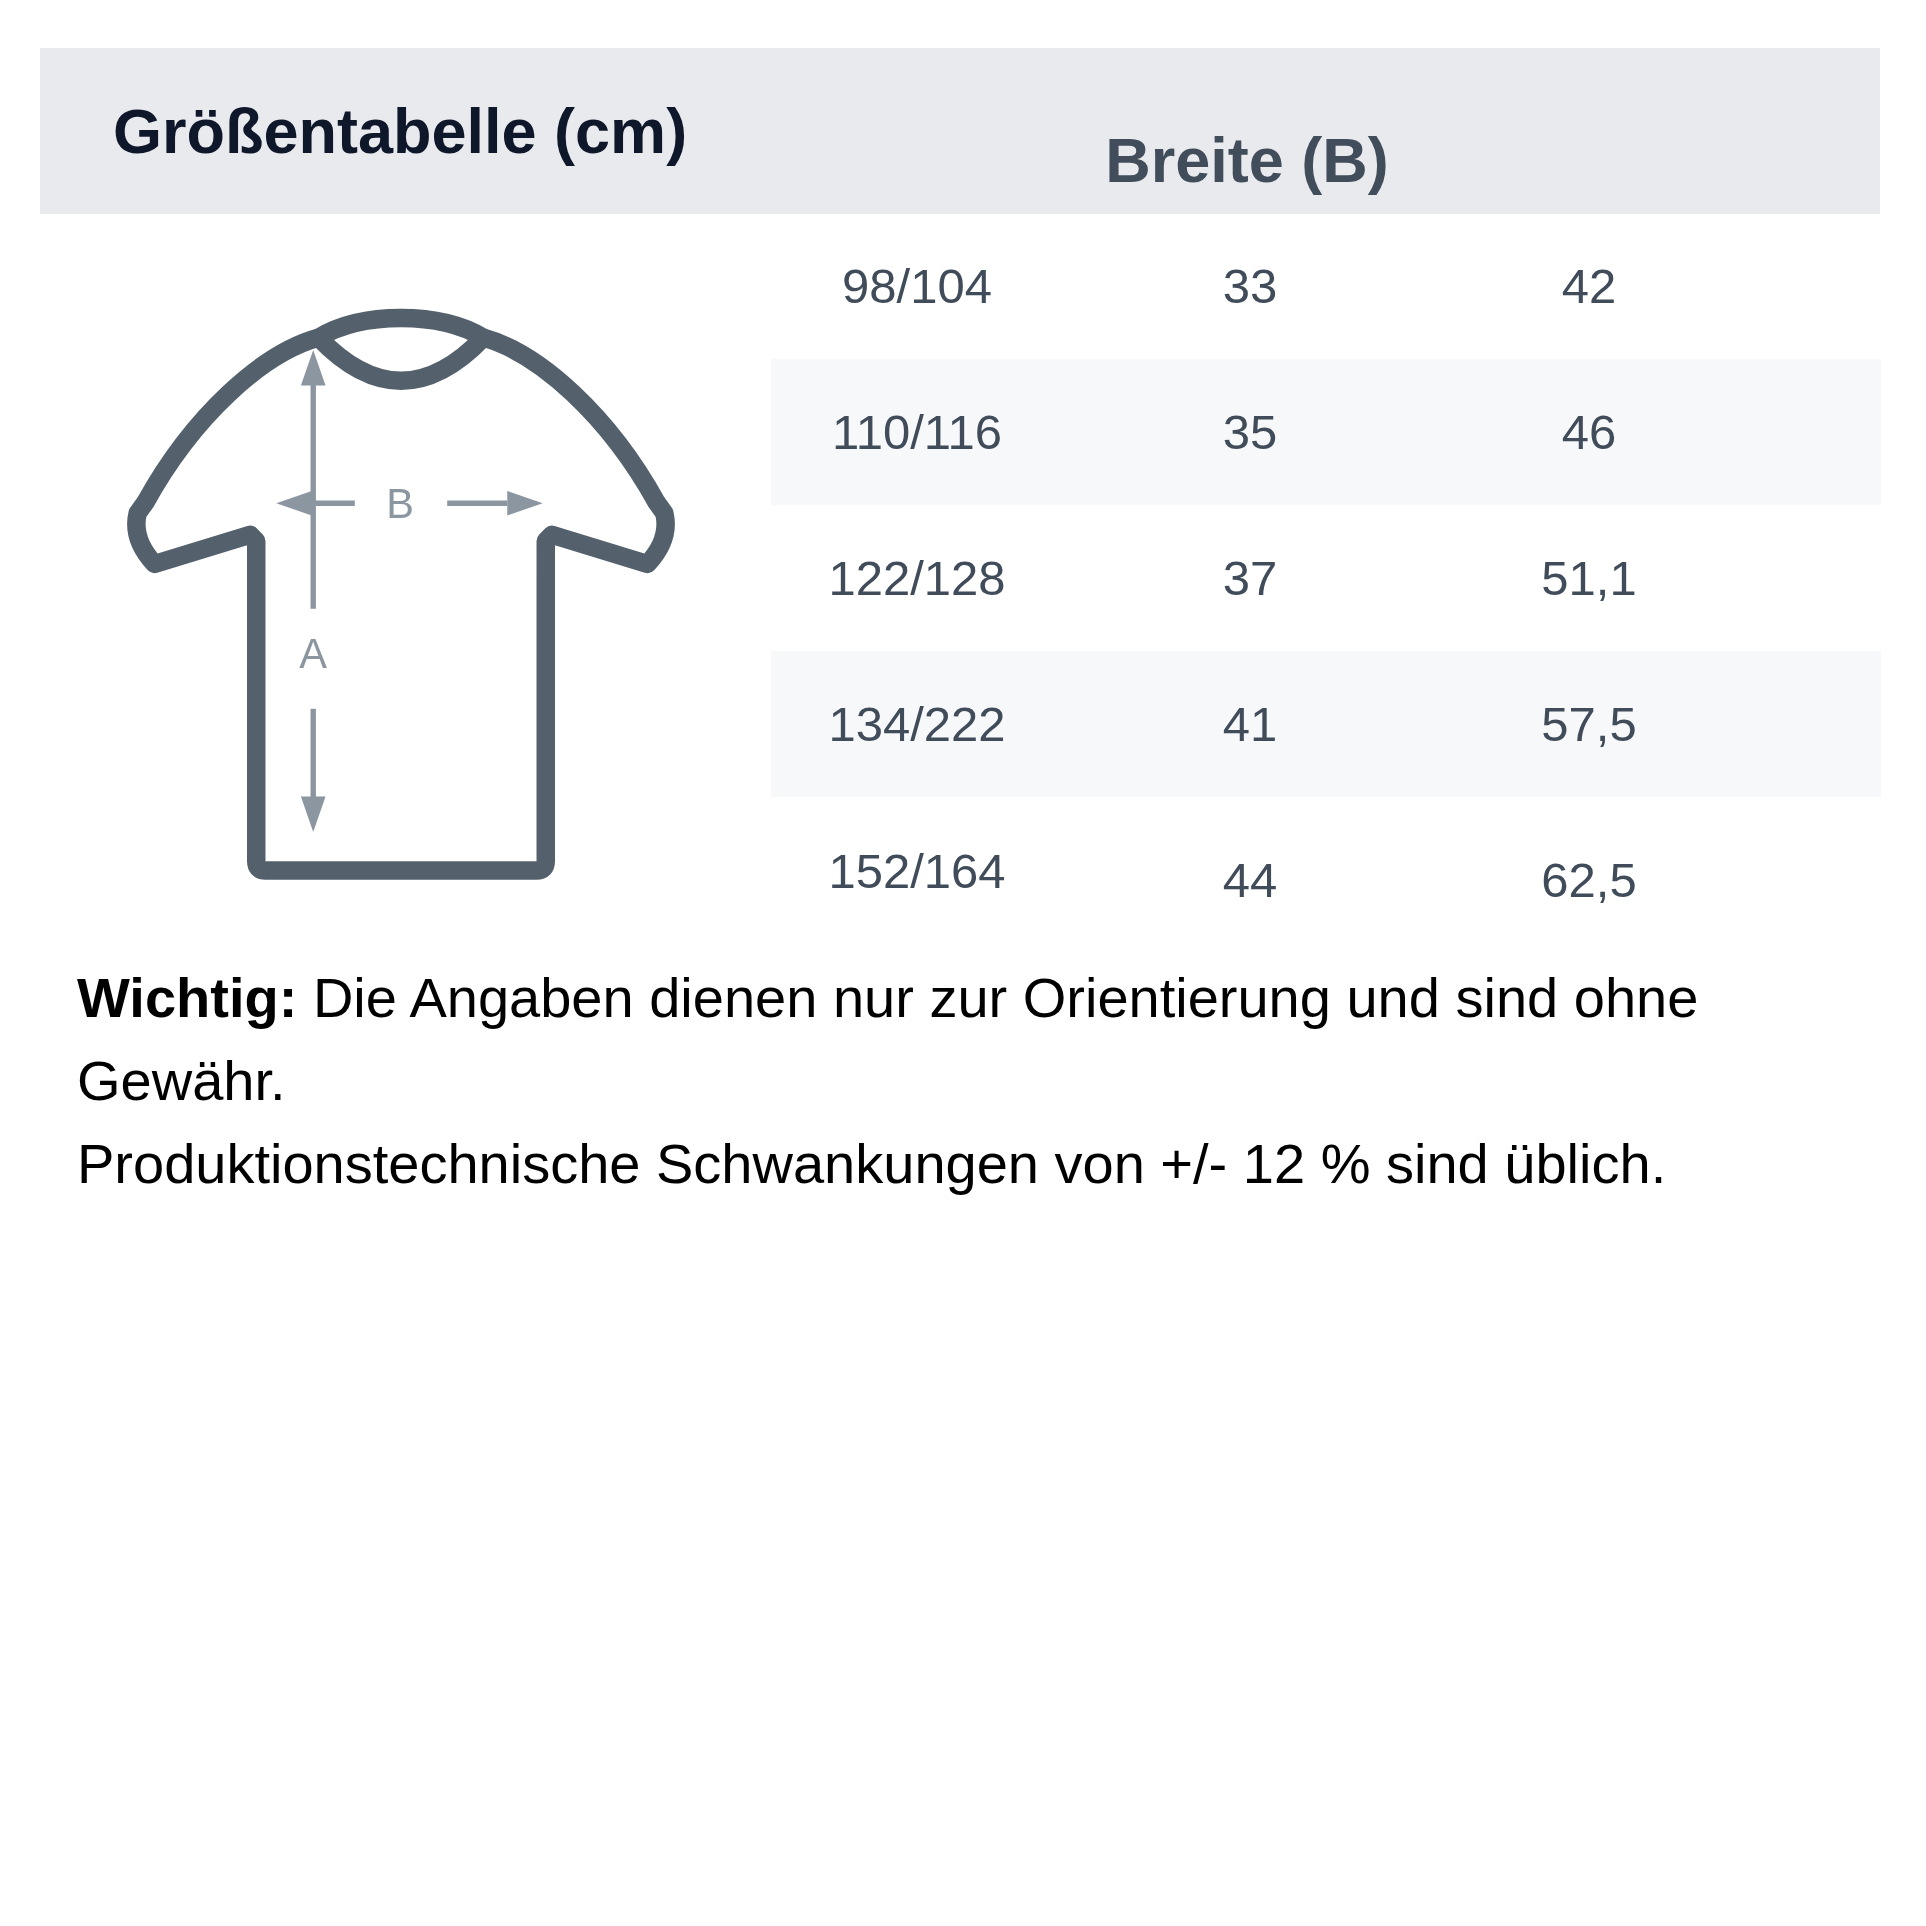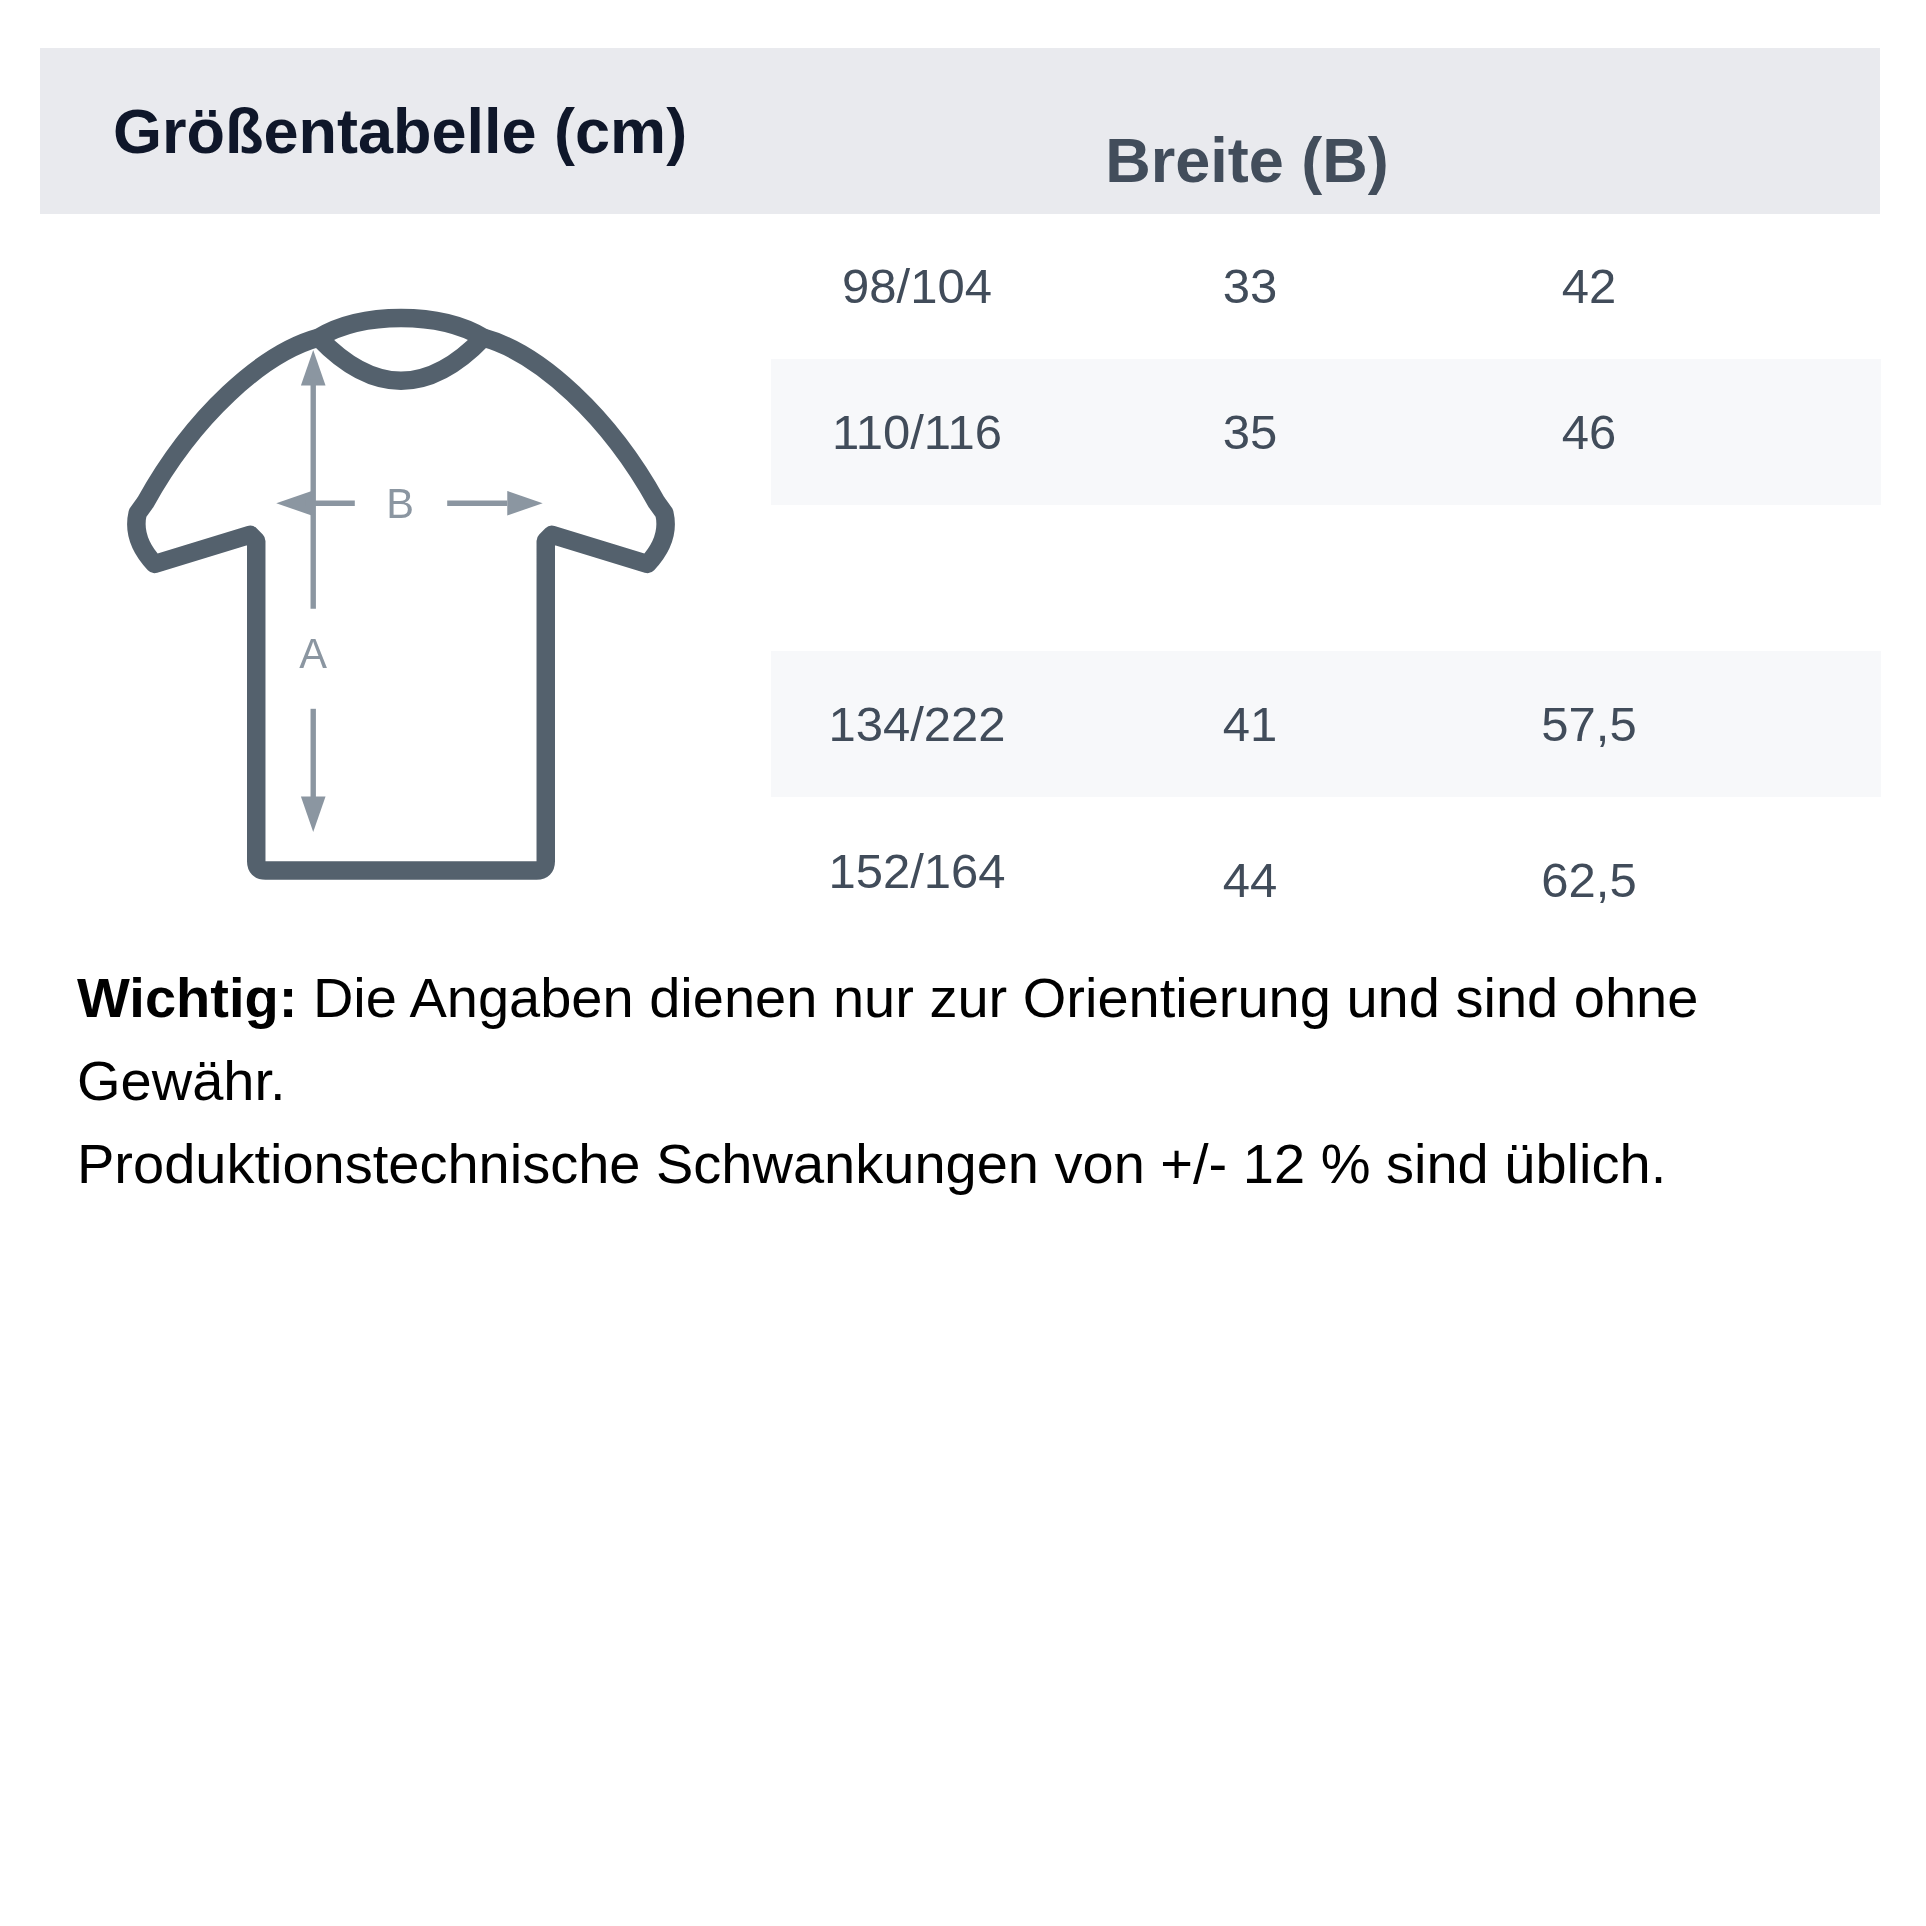--- a/index.html
+++ b/index.html
@@ -105,20 +105,25 @@
   <div class="trow" style="top:213px">
     <span class="cell c-size">98/104</span>
     <span class="cell c-breite">33</span>
     <span class="cell c-hoehe">42</span>
   </div>
   <div class="trow striped" style="top:359px">
     <span class="cell c-size">110/116</span>
     <span class="cell c-breite">35</span>
     <span class="cell c-hoehe">46</span>
   </div>
+  <div class="trow" style="top:505px">
+    <span class="cell c-size">122/128</span>
+    <span class="cell c-breite">37</span>
+    <span class="cell c-hoehe">51,1</span>
+  </div>
   <div class="trow striped" style="top:651px">
     <span class="cell c-size">134/222</span>
     <span class="cell c-breite">41</span>
     <span class="cell c-hoehe">57,5</span>
   </div>
   <div class="trow" style="top:798px">
     <span class="cell c-size">152/164</span>
     <span class="cell c-breite val-low">44</span>
     <span class="cell c-hoehe val-low">62,5</span>
   </div>

